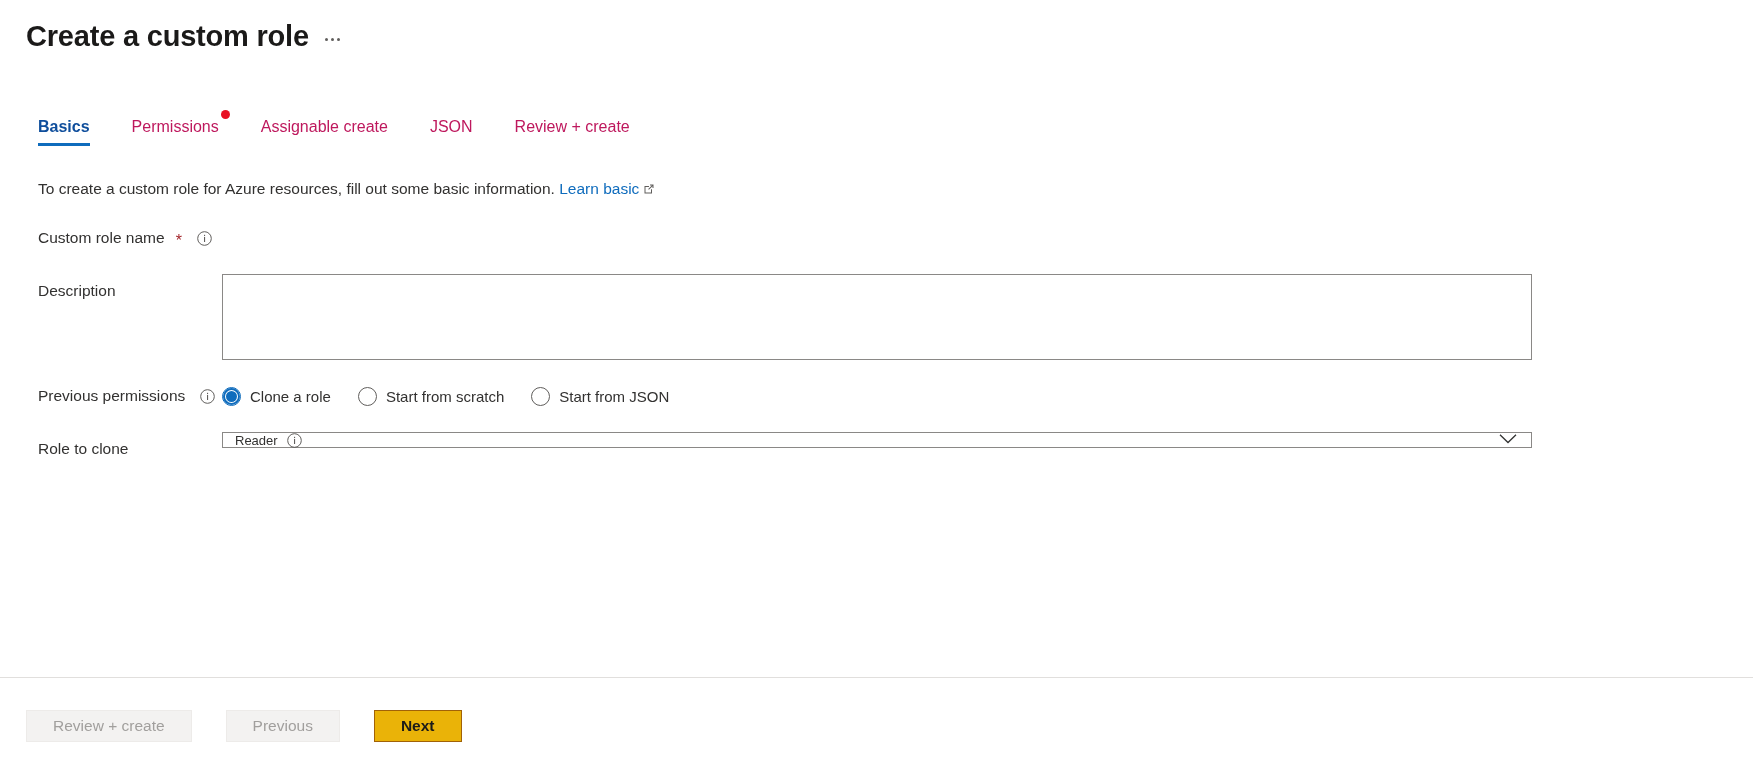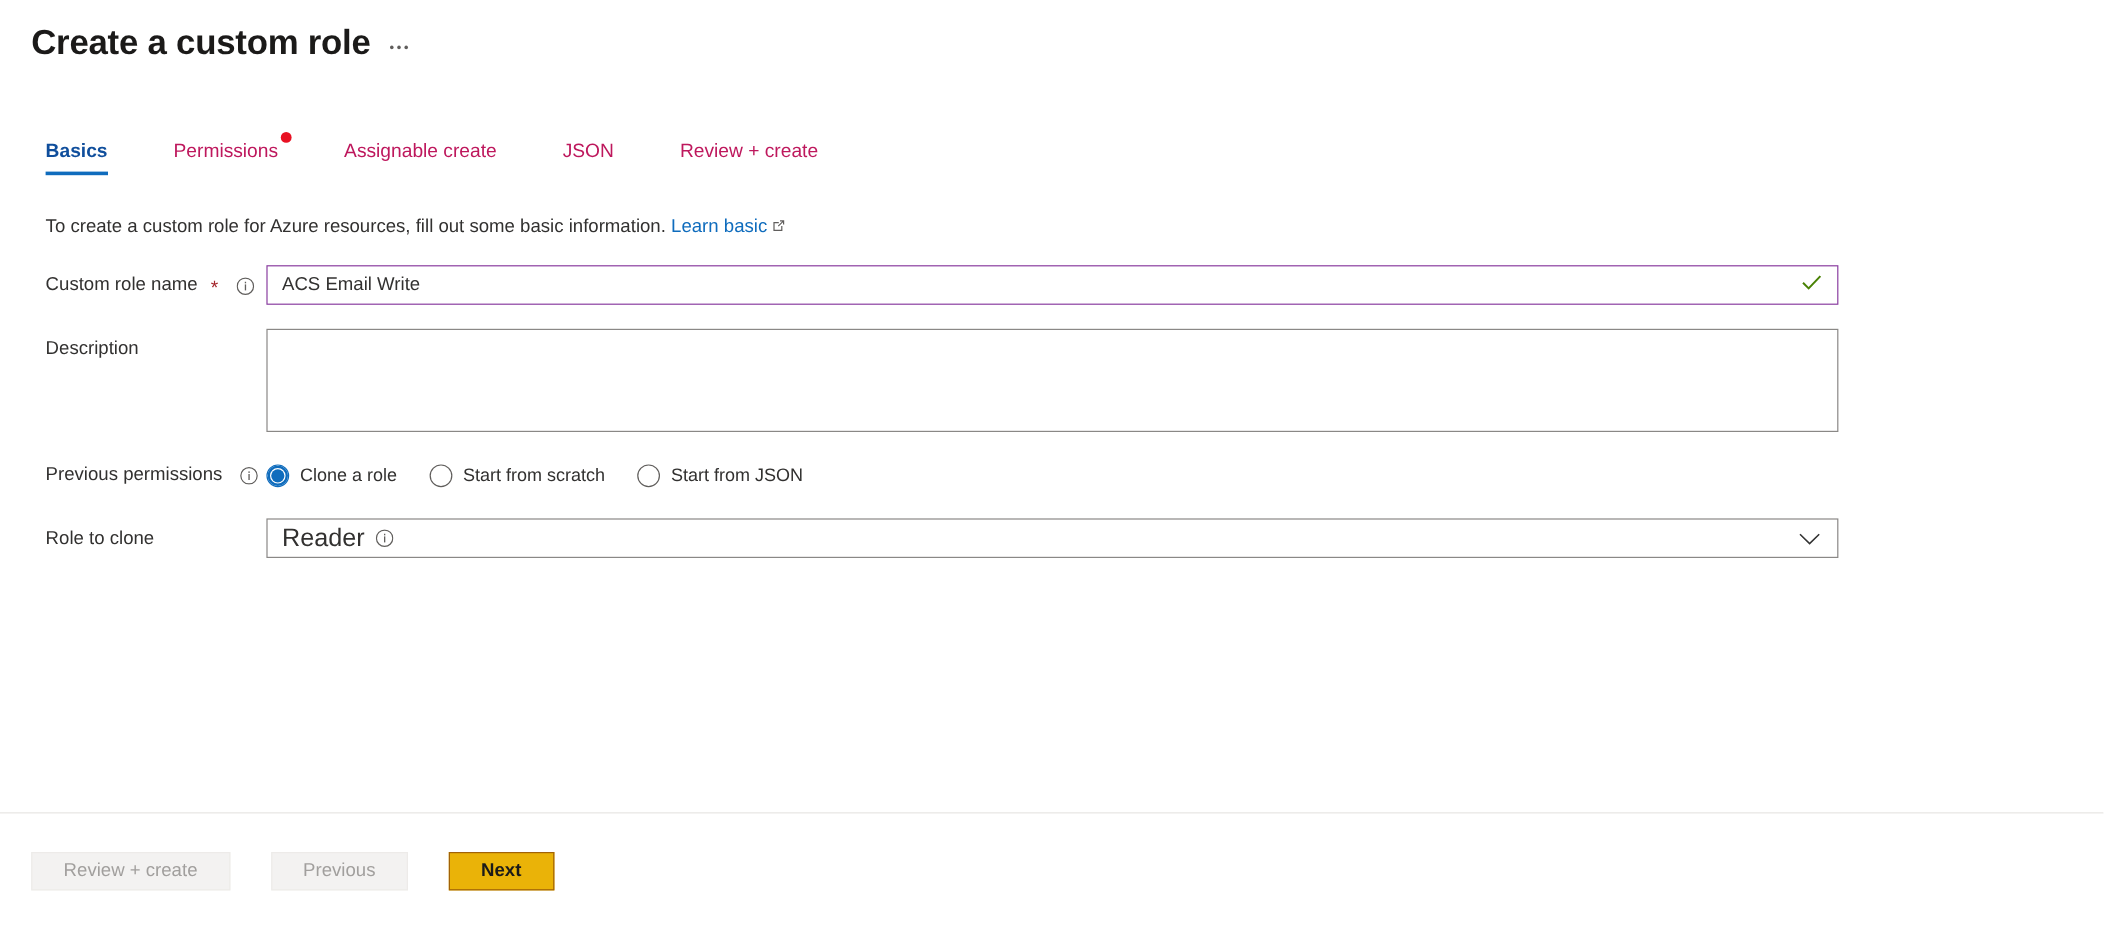--- a/index.html
+++ b/index.html
@@ -44,21 +44,21 @@
     background: #605e5c;
     display: block;
     border-radius: 50%;
   }
 
   
   .tabs {
     display: flex;
     align-items: center;
     margin: 62px 0 0 38px;
-    gap: 13px;
+    gap: 0;
   }
   .tab {
     position: relative;
     font-size: 16px;
     color: #be185d;
     padding: 0 0 9px 0;
     margin-right: 42px;
     cursor: pointer;
     white-space: nowrap;
     line-height: 21px;
@@ -212,28 +212,28 @@
     height: 11px;
     border-radius: 50%;
     background: #0f6cbd;
   }
   .radio-option.selected .radio-circle {
     box-shadow: inset 0 0 0 2px #0f6cbd;
   }
 
   .select-box {
     position: relative;
-    height: 33px;
+    height: 16px;
     border: 1px solid #8a8886;
     box-sizing: border-box;
     display: flex;
     align-items: center;
     padding: 0 12px;
     background: #fff;
-    font-size: 21px;
+    font-size: 13px;
     color: #323130;
     cursor: pointer;
   }
   .select-value {
     display: flex;
     align-items: center;
     gap: 5px;
   }
   .chevron {
     position: absolute;
@@ -332,30 +332,20 @@
     <div class="form-label">
       <span>Custom role name</span>
       <span class="req-star">*</span>
       <span class="info-icon">
         <svg width="15" height="15" viewBox="0 0 15 15">
             <circle cx="7.5" cy="7.5" r="6.8" fill="none" stroke="#605e5c" stroke-width="1"></circle>
             <rect x="7" y="6" width="1.1" height="5" fill="#605e5c"></rect>
             <rect x="7" y="3.8" width="1.1" height="1.3" fill="#605e5c"></rect>
           </svg>
       </span>
-    </div>
-    <div class="field-area">
-      <div class="text-input">
-        <span>ACS Email Write</span>
-        <span class="check-ok">
-          <svg width="18" height="14" viewBox="0 0 18 14">
-              <path d="M1.5 7.2 L6.2 11.8 L16 1.6" fill="none" stroke="#498205" stroke-width="1.7"></path>
-            </svg>
-        </span>
-      </div>
     </div>
   </div>
 
   <div class="form-row">
     <div class="form-label">
       <span>Description</span>
     </div>
     <div class="field-area">
       <div class="textarea-box"></div>
     </div>

